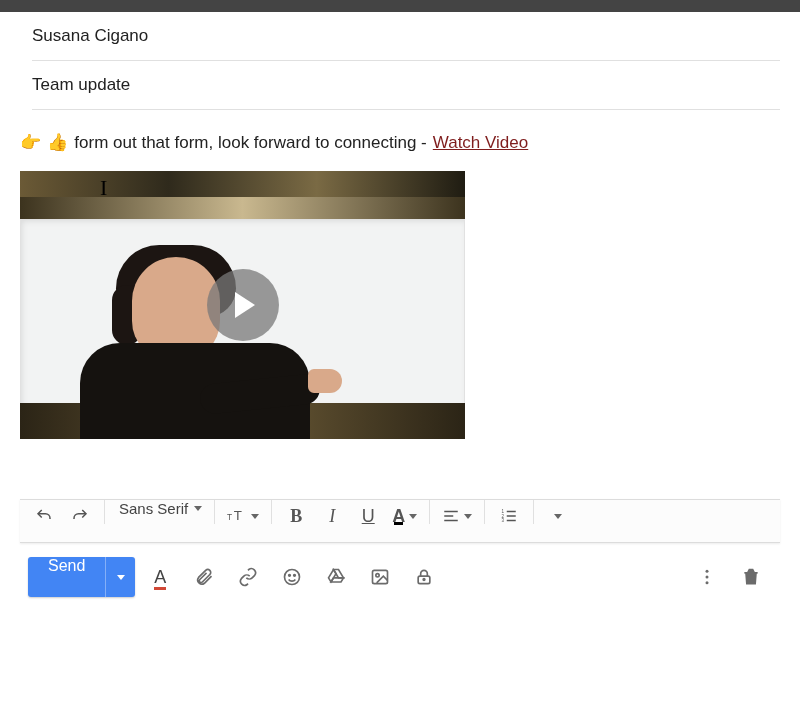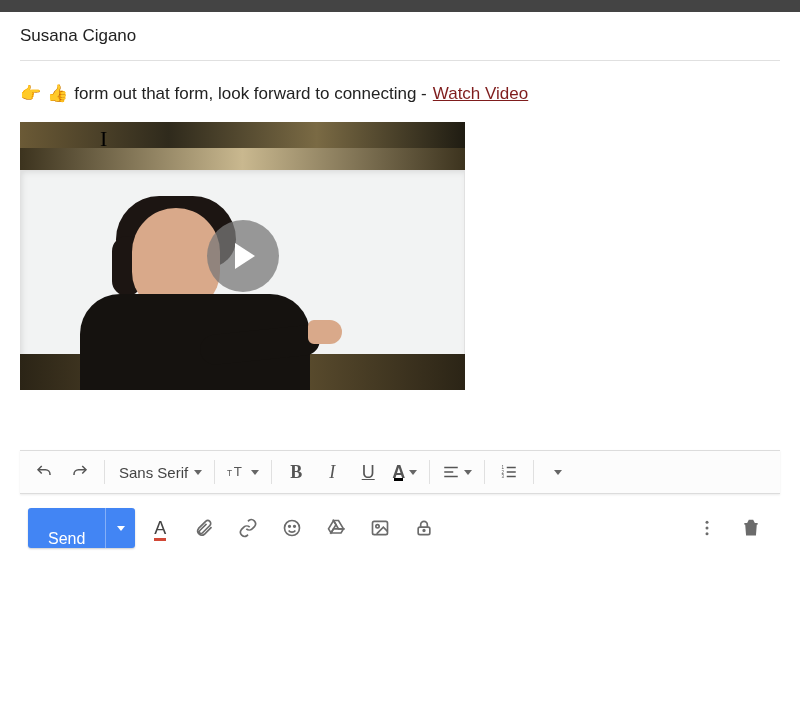--- a/index.html
+++ b/index.html
@@ -18,20 +18,21 @@
     }
     .compose-window {
       background: #fff;
       padding: 0 20px;
     }
     .field-row {
       padding: 14px 0;
       border-bottom: 1px solid #e0e0e0;
       font-size: 17px;
       color: #222;
+      margin-left: 12px;
     }
     .body-area {
       padding: 22px 0 10px 0;
     }
     .body-line {
       display: flex;
       align-items: center;
       gap: 6px;
       font-size: 17px;
       color: #222;
@@ -161,21 +162,21 @@
 
     .spacer { height: 50px; }
 
     .format-toolbar {
       margin: 0 0 0 0;
       border-top: 1px solid #dcdcdc;
       border-bottom: 1px solid #dcdcdc;
       background: #fcfcfc;
       height: 44px;
       display: flex;
-      align-items: center;
+      align-items: flex-start;
       gap: 4px;
       padding: 0 8px;
       box-shadow: 0 1px 2px rgba(0,0,0,0.08);
     }
     .tb-btn {
       display: inline-flex;
       align-items: center;
       justify-content: center;
       min-width: 32px;
       height: 32px;
@@ -234,21 +235,21 @@
       height: 40px;
       background: #4285f4;
       color: #fff;
       border-radius: 3px;
       overflow: hidden;
       box-shadow: 0 1px 2px rgba(0,0,0,0.2);
     }
     .send-main {
       padding: 0 20px;
       display: inline-flex;
-      align-items: flex-end;
+      align-items: flex-start;
       font-size: 16px;
       cursor: pointer;
     }
     .send-split {
       width: 30px;
       border-left: 1px solid rgba(255,255,255,0.35);
       display: inline-flex;
       align-items: center; justify-content: center;
       cursor: pointer;
     }
@@ -289,20 +290,23 @@
 <body>
 
 <div class="top-bar"></div>
 
 <div class="compose-window">
 
   <div class="field-row">
     <span>Susana Cigano</span>
   </div>
 
+  <div class="field-row">
+    <span>Team update</span>
+  </div>
 
   <div class="body-area">
     <div class="body-line">
       <span class="emoji">👉</span>
       <span class="emoji">👍</span>
       <span>form out that form, look forward to connecting - </span>
       <a href="#" class="link">Watch Video</a>
     </div>
 
     <div class="video-thumb">

